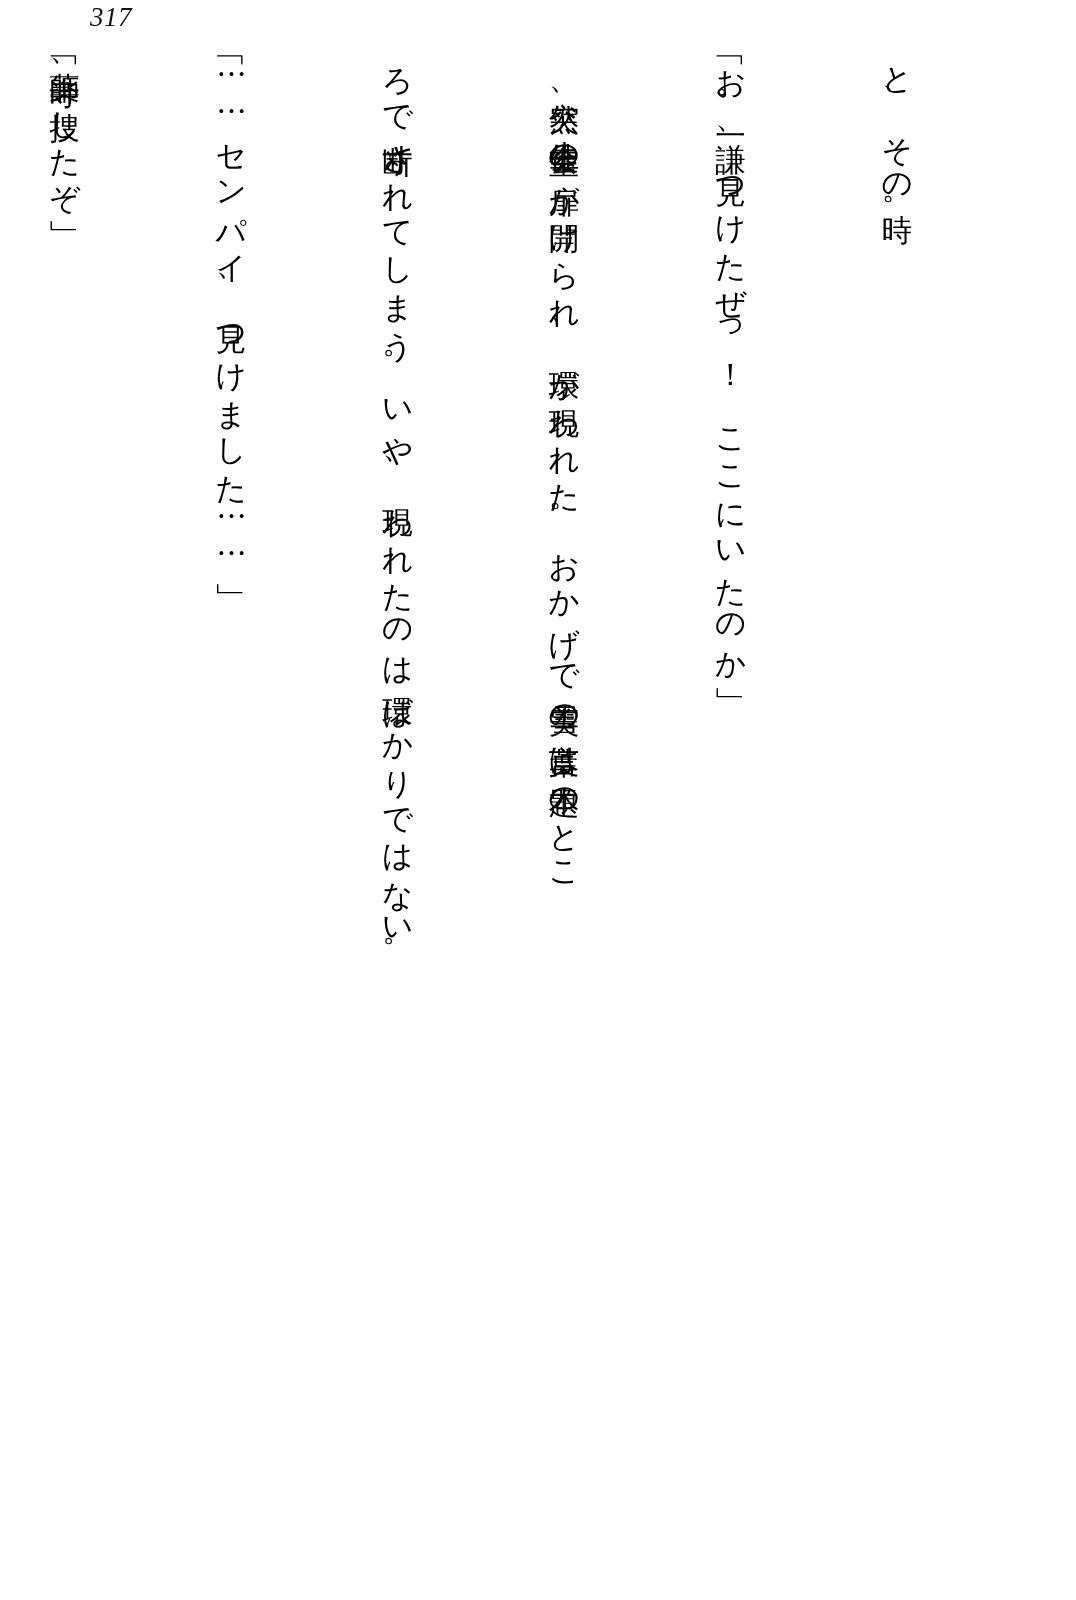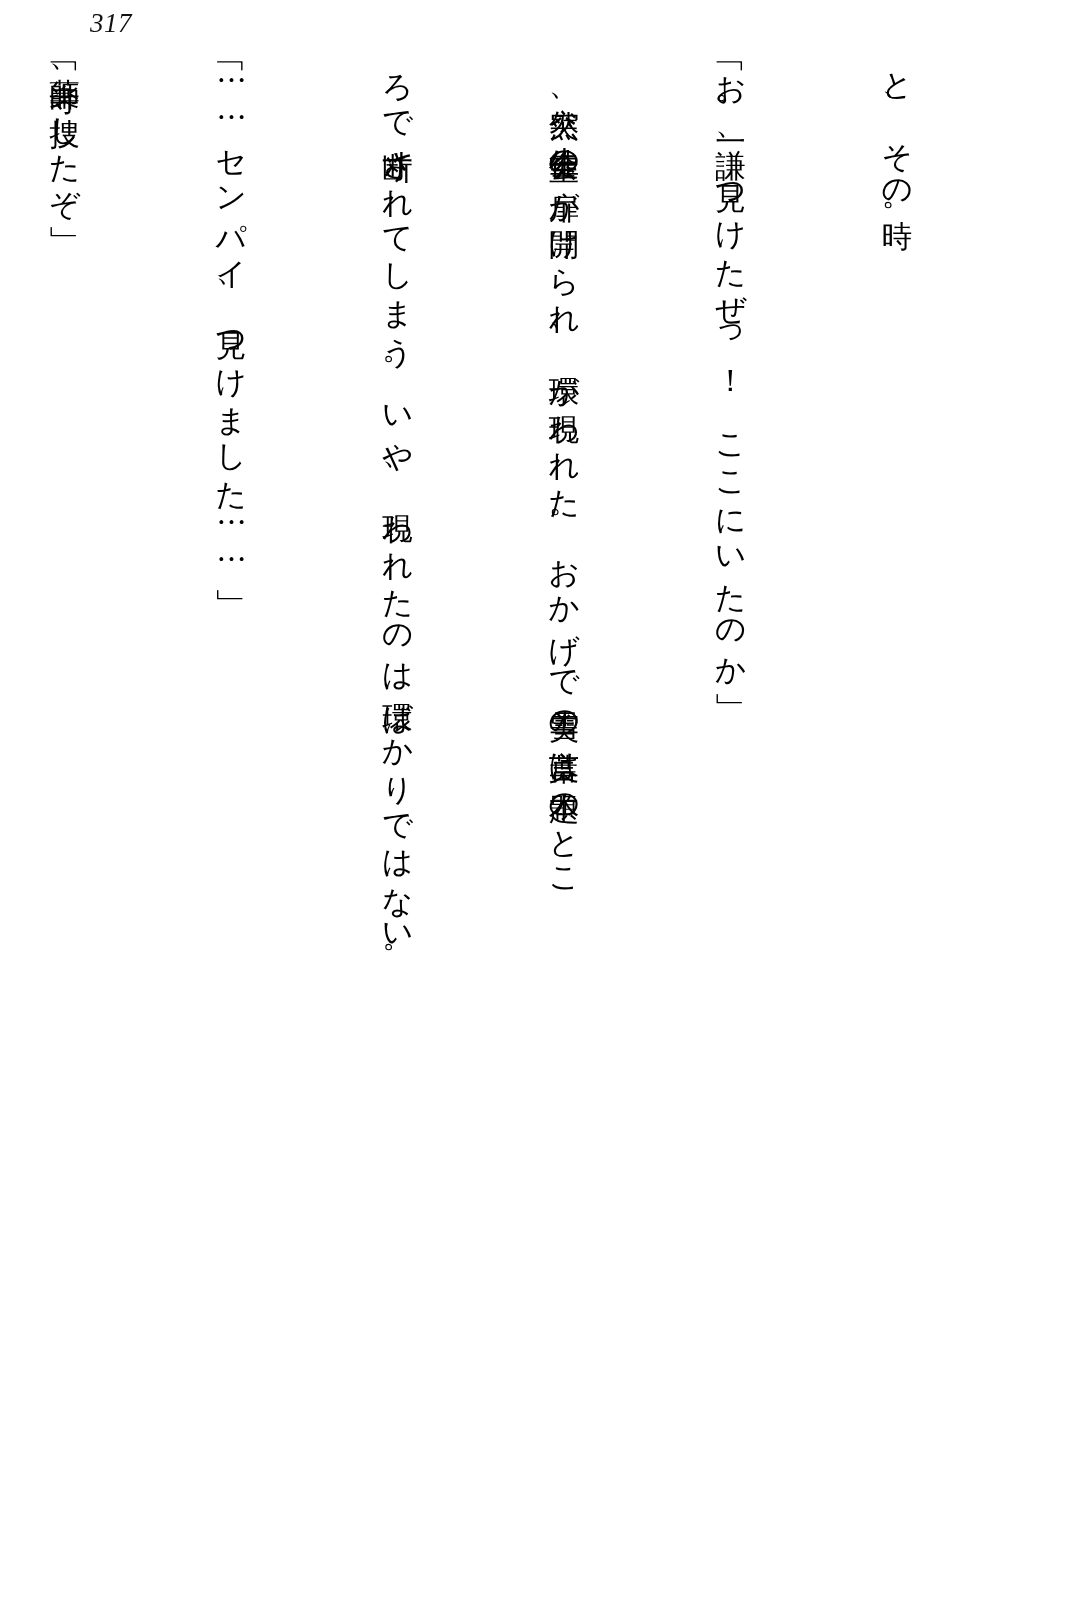--- a/index.html
+++ b/index.html
@@ -14,21 +14,21 @@
     color: #000000;
     position: relative;
     overflow: hidden;
   }
   .page {
     position: absolute;
     inset: 0;
     width: 1076px;
     height: 1600px;
     box-sizing: border-box;
-    padding: 6px 40px 24px 48px;
+    padding: 0 40px 24px 48px;
     display: flex;
     flex-direction: column;
   }
   .page-header {
     height: 46px;
     flex: 0 0 auto;
     position: relative;
   }
   .page-number {
     position: absolute;

